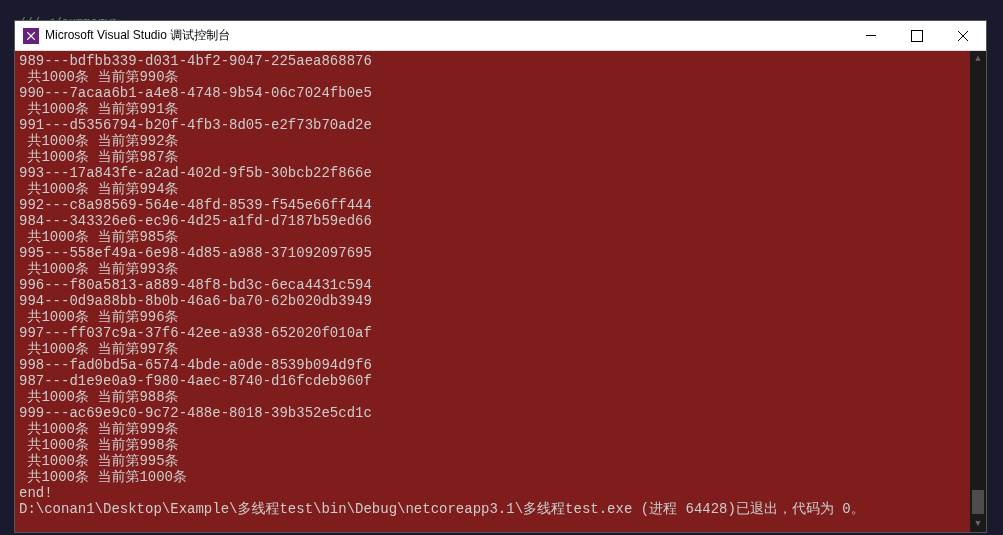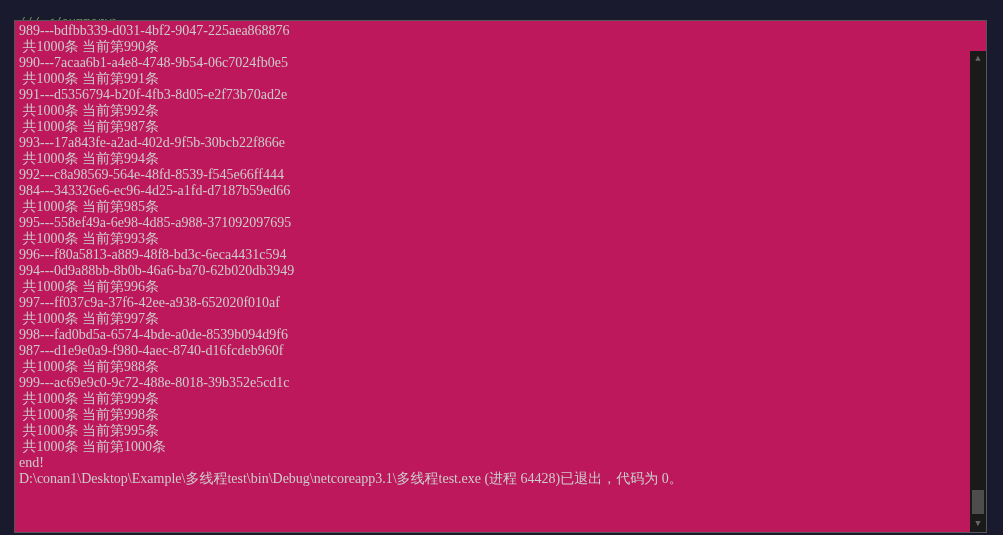--- a/index.html
+++ b/index.html
@@ -86,24 +86,24 @@
       font-family: Arial, sans-serif;
       font-size: 13px;
       color: #000;
       cursor: pointer;
     }
     .tb-min::before { content: ""; display:block; width:10px; height:1px; background:#000; }
     .tb-max::before { content: ""; display:block; width:10px; height:10px; border:1px solid #000; }
     .tb-close svg { width: 10px; height: 10px; }
     .console-body {
       flex: 1;
-      background: #be185d;
+      background: #7f1d1d;
       color: #ccc;
       padding: 2px 4px;
-      font-family: Liberation Serif, serif;
+      font-family: Liberation Mono, monospace;
       font-size: 14px;
       line-height: 16px;
       white-space: pre;
       overflow: hidden;
       position: relative;
     }
     .console-line { display: block; }
     .scrollbar {
       position: absolute;
       right: 0;
@@ -137,19 +137,37 @@
 <body>
 
 <div class="bg-code">
   <span class="bg-top">/// &lt;/summary&gt;</span>
 </div>
 <div class="bg-bottom">
   <span class="cls">Console</span><span class="punct">.</span><span class="method">WriteLine</span><span class="punct">(</span><span class="str">"可执行的数据："</span><span class="punct"> + </span><span class="cls">list</span><span class="punct">.</span><span class="method">Count</span><span class="punct">()</span><span class="punct"> + </span><span class="str">"  条"</span><span class="punct">);</span>
 </div>
 
 <div class="console-window">
+  <div class="titlebar">
+    <div class="titlebar-icon">
+      <svg viewBox="0 0 16 16" width="12" height="12">
+          <rect x="1" y="1" width="14" height="14" fill="#68217a"></rect>
+          <path d="M3 3 L13 13 M3 13 L13 3" stroke="#fff" stroke-width="1.5"></path>
+        </svg>
+    </div>
+    <div class="titlebar-text">Microsoft Visual Studio 调试控制台</div>
+    <div class="titlebar-controls">
+      <div class="tb-btn tb-min"></div>
+      <div class="tb-btn tb-max"></div>
+      <div class="tb-btn tb-close close">
+        <svg viewBox="0 0 10 10">
+            <path d="M0 0 L10 10 M10 0 L0 10" stroke="currentColor" stroke-width="1"></path>
+          </svg>
+      </div>
+    </div>
+  </div>
   <div class="console-body" id="console-body"><span class="console-line">989---bdfbb339-d031-4bf2-9047-225aea868876</span><span class="console-line"> 共1000条 当前第990条</span><span class="console-line">990---7acaa6b1-a4e8-4748-9b54-06c7024fb0e5</span><span class="console-line"> 共1000条 当前第991条</span><span class="console-line">991---d5356794-b20f-4fb3-8d05-e2f73b70ad2e</span><span class="console-line"> 共1000条 当前第992条</span><span class="console-line"> 共1000条 当前第987条</span><span class="console-line">993---17a843fe-a2ad-402d-9f5b-30bcb22f866e</span><span class="console-line"> 共1000条 当前第994条</span><span class="console-line">992---c8a98569-564e-48fd-8539-f545e66ff444</span><span class="console-line">984---343326e6-ec96-4d25-a1fd-d7187b59ed66</span><span class="console-line"> 共1000条 当前第985条</span><span class="console-line">995---558ef49a-6e98-4d85-a988-371092097695</span><span class="console-line"> 共1000条 当前第993条</span><span class="console-line">996---f80a5813-a889-48f8-bd3c-6eca4431c594</span><span class="console-line">994---0d9a88bb-8b0b-46a6-ba70-62b020db3949</span><span class="console-line"> 共1000条 当前第996条</span><span class="console-line">997---ff037c9a-37f6-42ee-a938-652020f010af</span><span class="console-line"> 共1000条 当前第997条</span><span class="console-line">998---fad0bd5a-6574-4bde-a0de-8539b094d9f6</span><span class="console-line">987---d1e9e0a9-f980-4aec-8740-d16fcdeb960f</span><span class="console-line"> 共1000条 当前第988条</span><span class="console-line">999---ac69e9c0-9c72-488e-8018-39b352e5cd1c</span><span class="console-line"> 共1000条 当前第999条</span><span class="console-line"> 共1000条 当前第998条</span><span class="console-line"> 共1000条 当前第995条</span><span class="console-line"> 共1000条 当前第1000条</span><span class="console-line">end!</span><span class="console-line"></span><span class="console-line">D:\conan1\Desktop\Example\多线程test\bin\Debug\netcoreapp3.1\多线程test.exe (进程 64428)已退出，代码为 0。</span></div>
   <div class="scrollbar">
     <div class="scrollbar-arrow sa-up">▲</div>
     <div class="scrollbar-thumb"></div>
     <div class="scrollbar-arrow sa-down">▼</div>
   </div>
 </div>
 
 </body></html>

